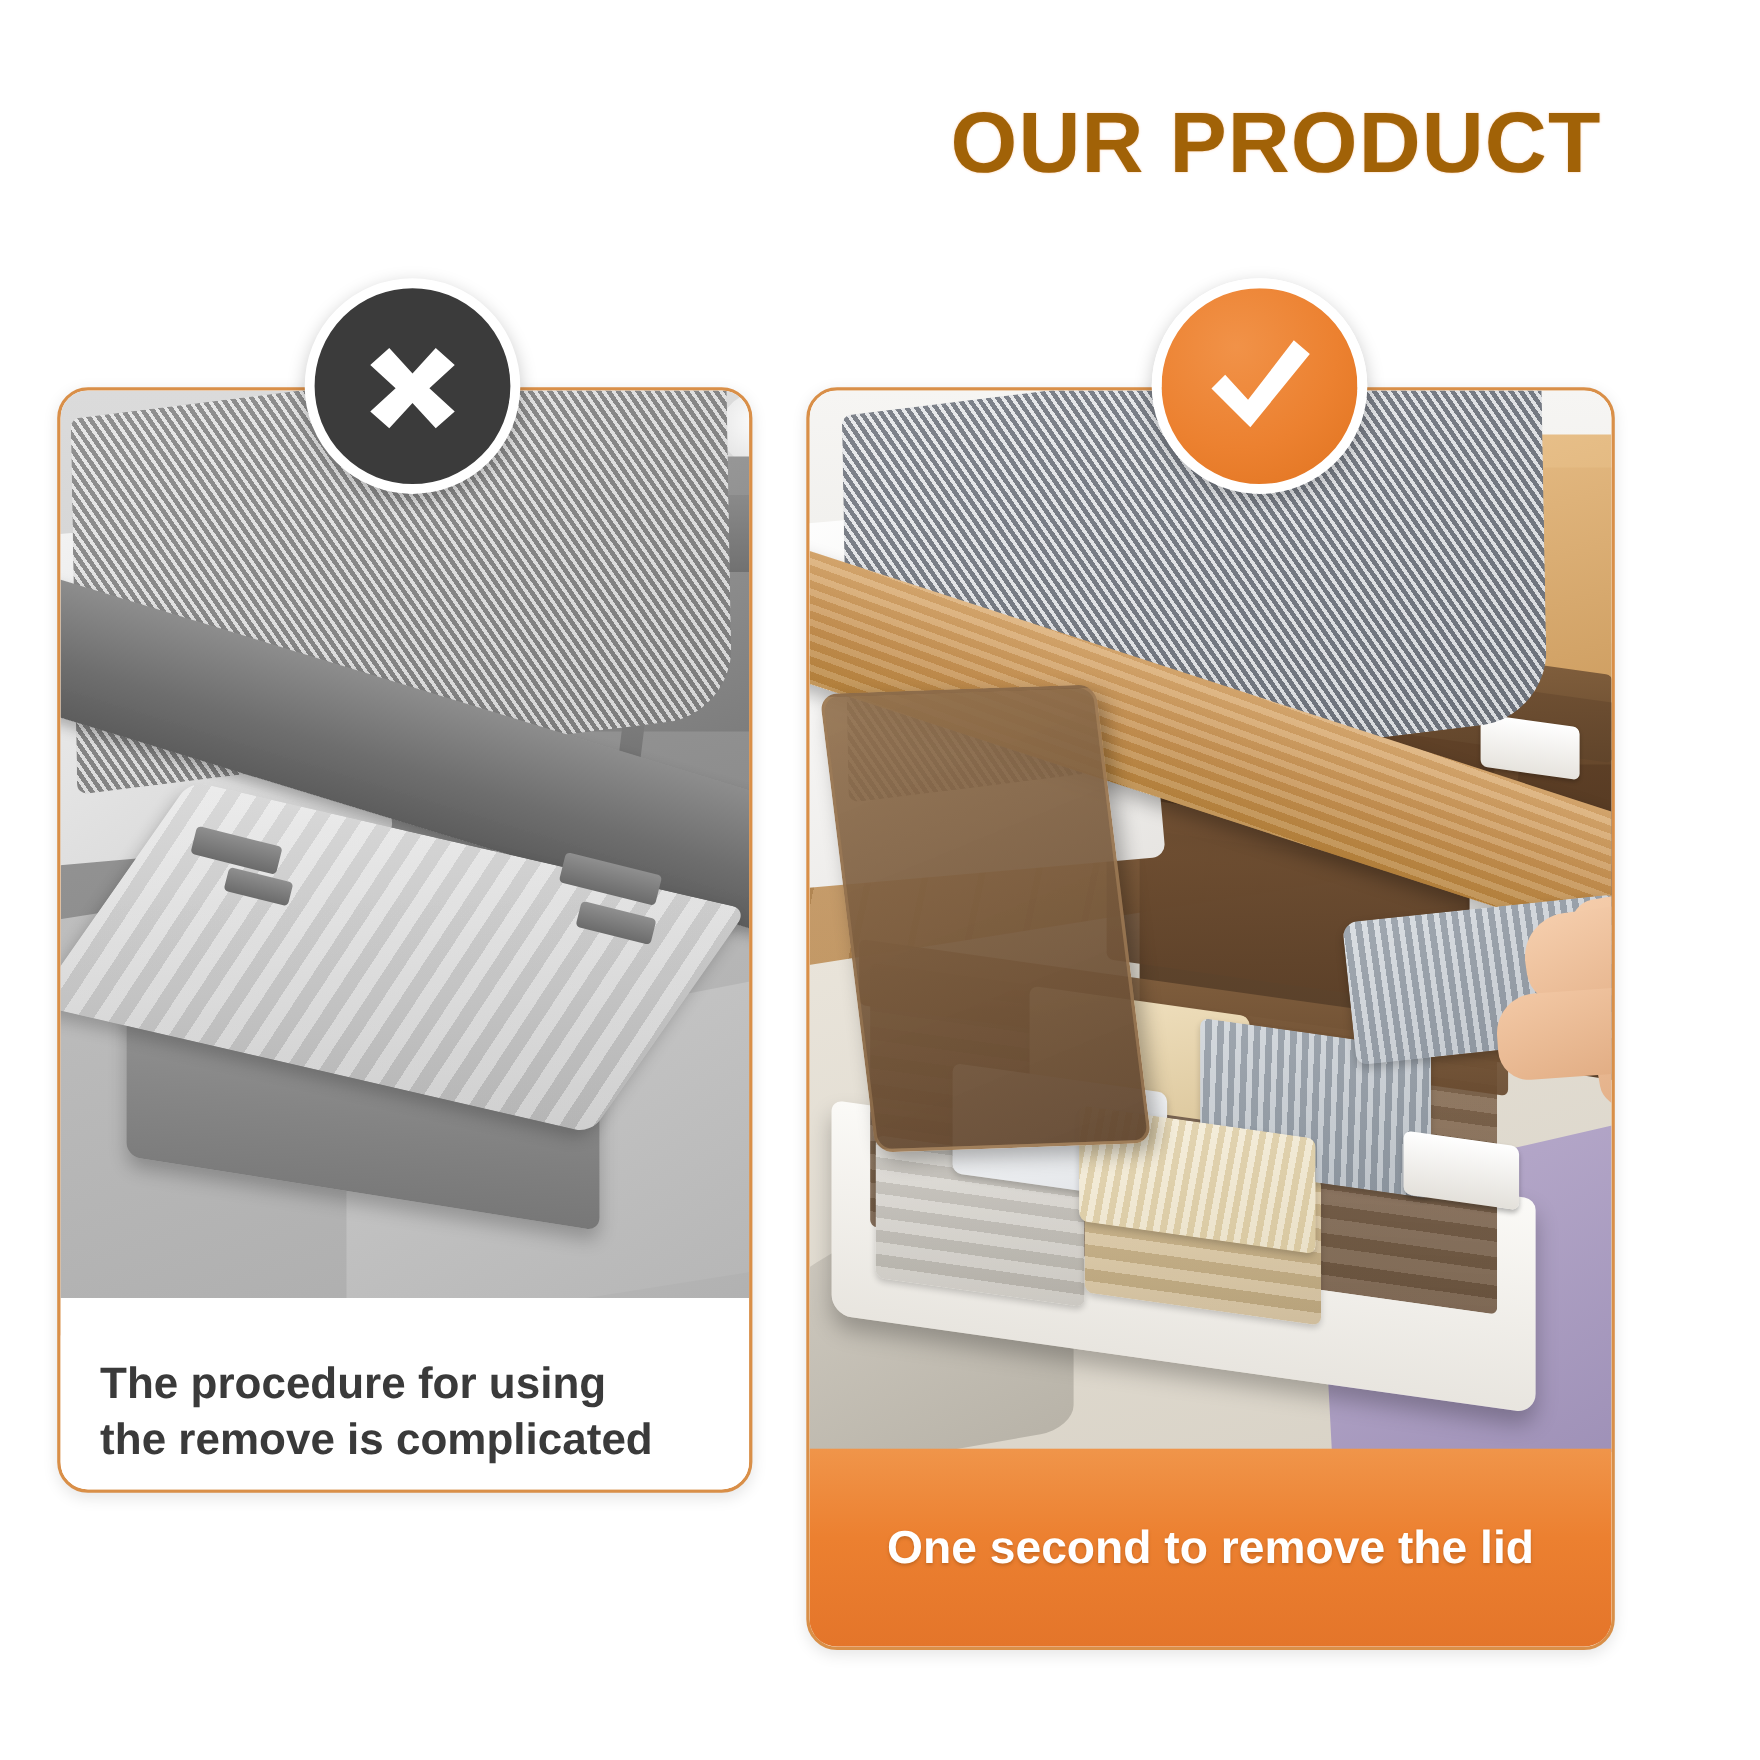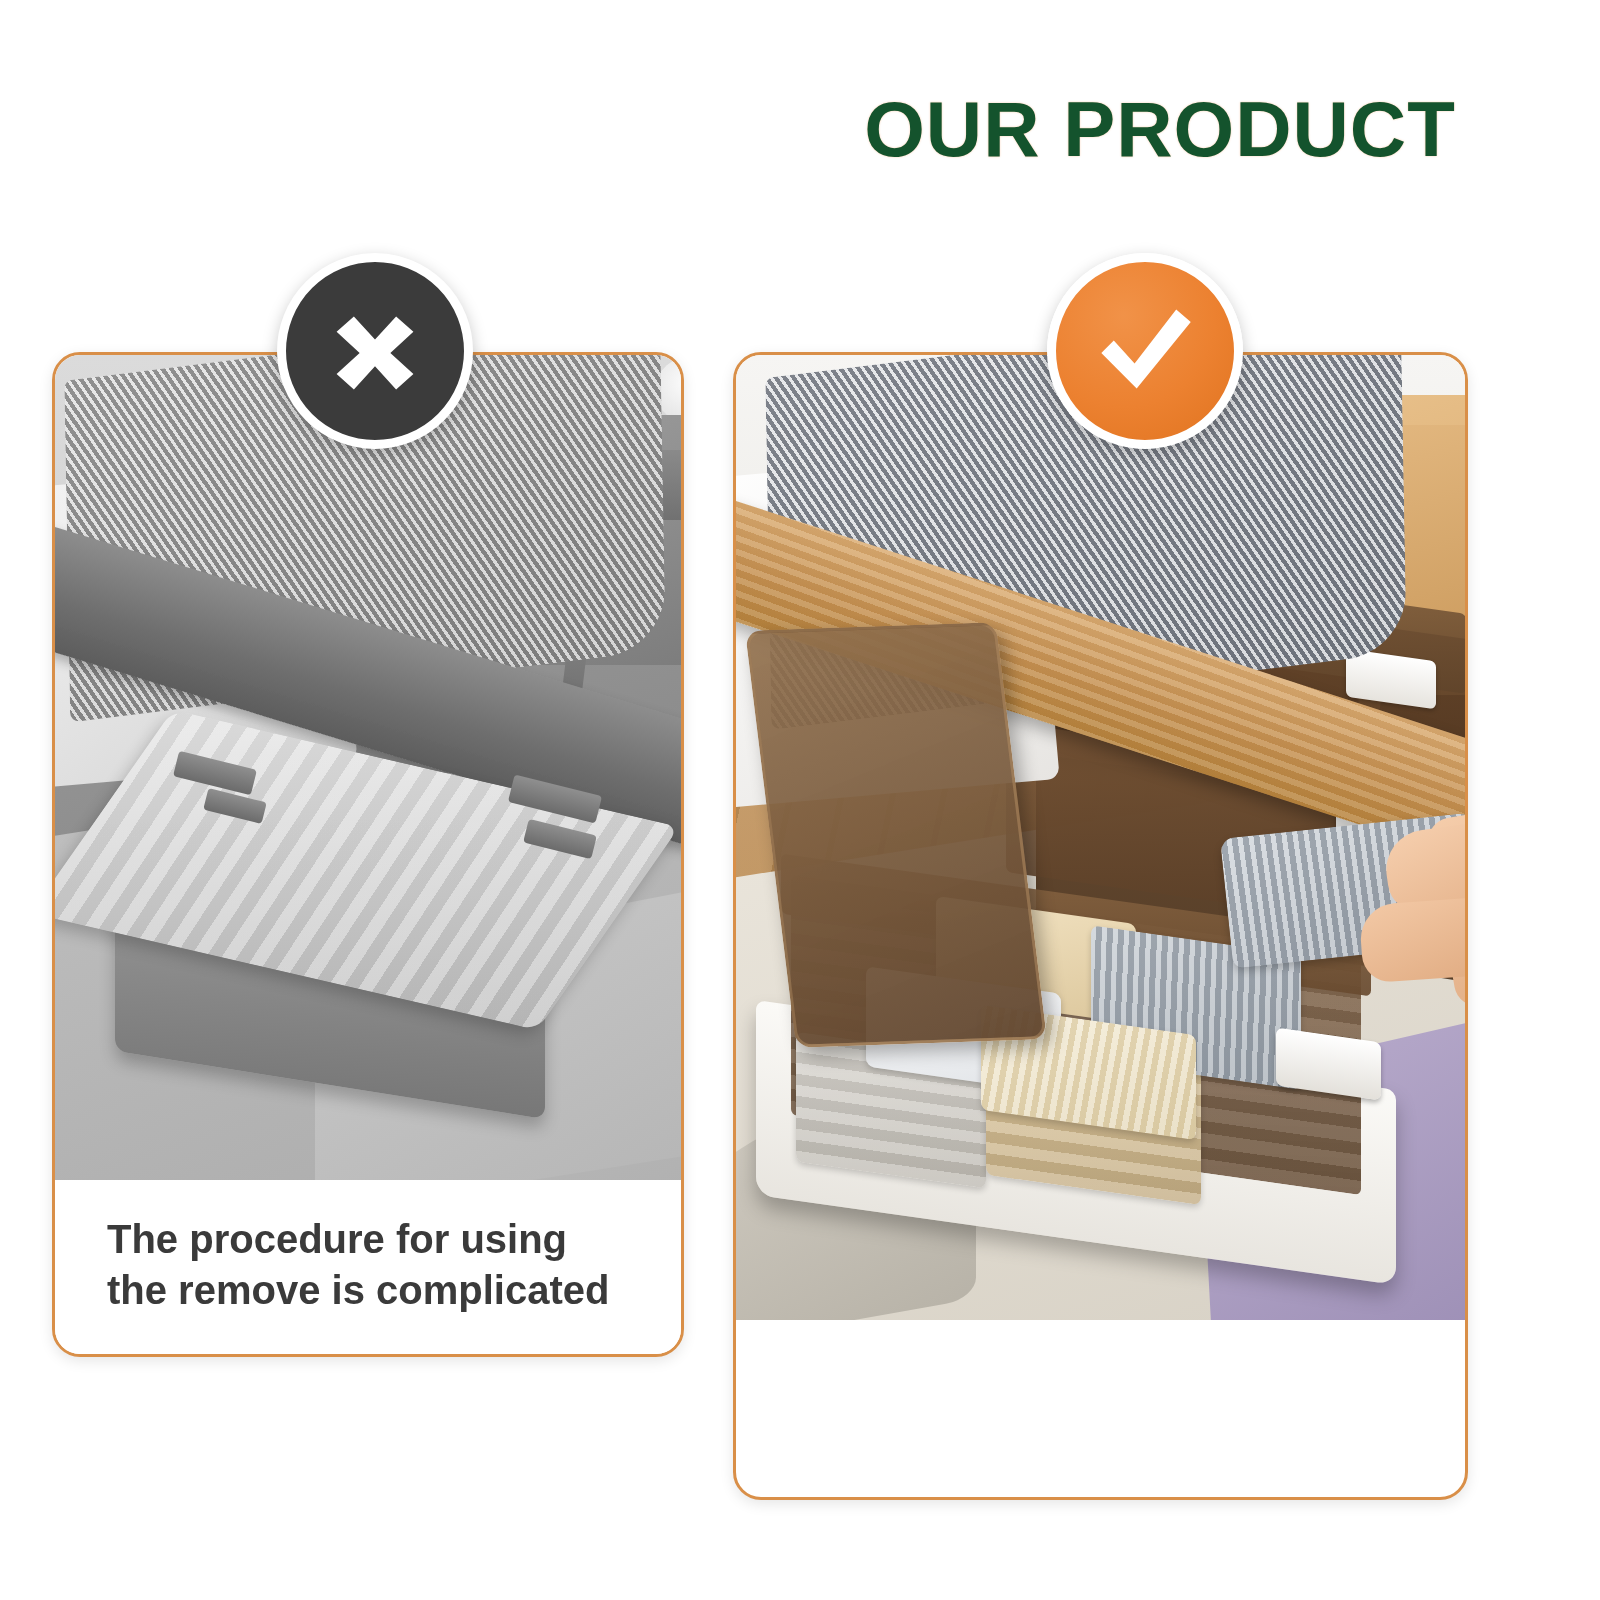--- a/index.html
+++ b/index.html
@@ -19,21 +19,21 @@
     position:absolute; top:90px;
     font-weight:bold; letter-spacing:1px; white-space:nowrap;
     line-height:1;
   }
   .title-other{
     left:40px; width:680px; text-align:center;
     font-size:78px; color:#3d3d3d;
   }
   .title-ours{
     left:740px; width:840px; text-align:center;
-    font-size:78px; color:#14532d;
+    font-size:78px; color:#a16207;
     text-shadow:0 0 2px rgba(242,129,46,.45);
   }
 
   
   .card{
     position:absolute;
     border:3px solid #d98f48;
     border-radius:28px;
     overflow:hidden;
     background:#fff;
@@ -126,21 +126,21 @@
   }
   .l-bk1{ left:120px; top:405px; width:80px; height:26px; transform:rotate(14deg); }
   .l-bk2{ left:150px; top:440px; width:60px; height:22px; transform:rotate(14deg); }
   .l-bk3{ left:455px; top:430px; width:90px; height:28px; transform:rotate(14deg); }
   .l-bk4{ left:470px; top:472px; width:70px; height:24px; transform:rotate(14deg); }
 
   
   .caption-left{
     position:absolute; left:0; bottom:0; width:100%; height:140px;
     background:#ffffff;
-    display:flex; align-items:flex-start; padding:0 52px;
+    display:flex; align-items:center; padding:0 36px;
   }
   .caption-left p{
     font-size:40px; font-weight:bold; color:#3a3a3a; line-height:1.28;
   }
 
   
   .r-wall{ left:0; top:0; width:100%; height:300px;
     background:linear-gradient(180deg,#f6f5f3,#ecebe7); }
   .r-floor{ left:0; top:230px; width:100%; height:760px;
     background:linear-gradient(168deg,#c79a63 0%,#b98a52 40%,#a9784a 100%); }
@@ -418,20 +418,23 @@
 
     <div class="abs r-front-handle"></div>
     <div class="abs r-lid-open"></div>
 
     <div class="abs r-sweater"></div>
     <div class="abs r-arm"></div>
     <div class="abs r-hand1"></div>
     <div class="abs r-hand2"></div>
   </div>
 
+  <div class="caption-right">
+    <p>One second to remove the lid</p>
+  </div>
 </div>
 
 <div class="badge badge-x">
   <span>
     <svg width="96" height="96" viewBox="0 0 100 100">
       <polygon fill="#ffffff" points="50,38 72,14 90,30 66,52 90,74 72,90 50,66 28,90 10,74 34,52 10,30 28,14"></polygon>
     </svg>
   </span>
 </div>
 

